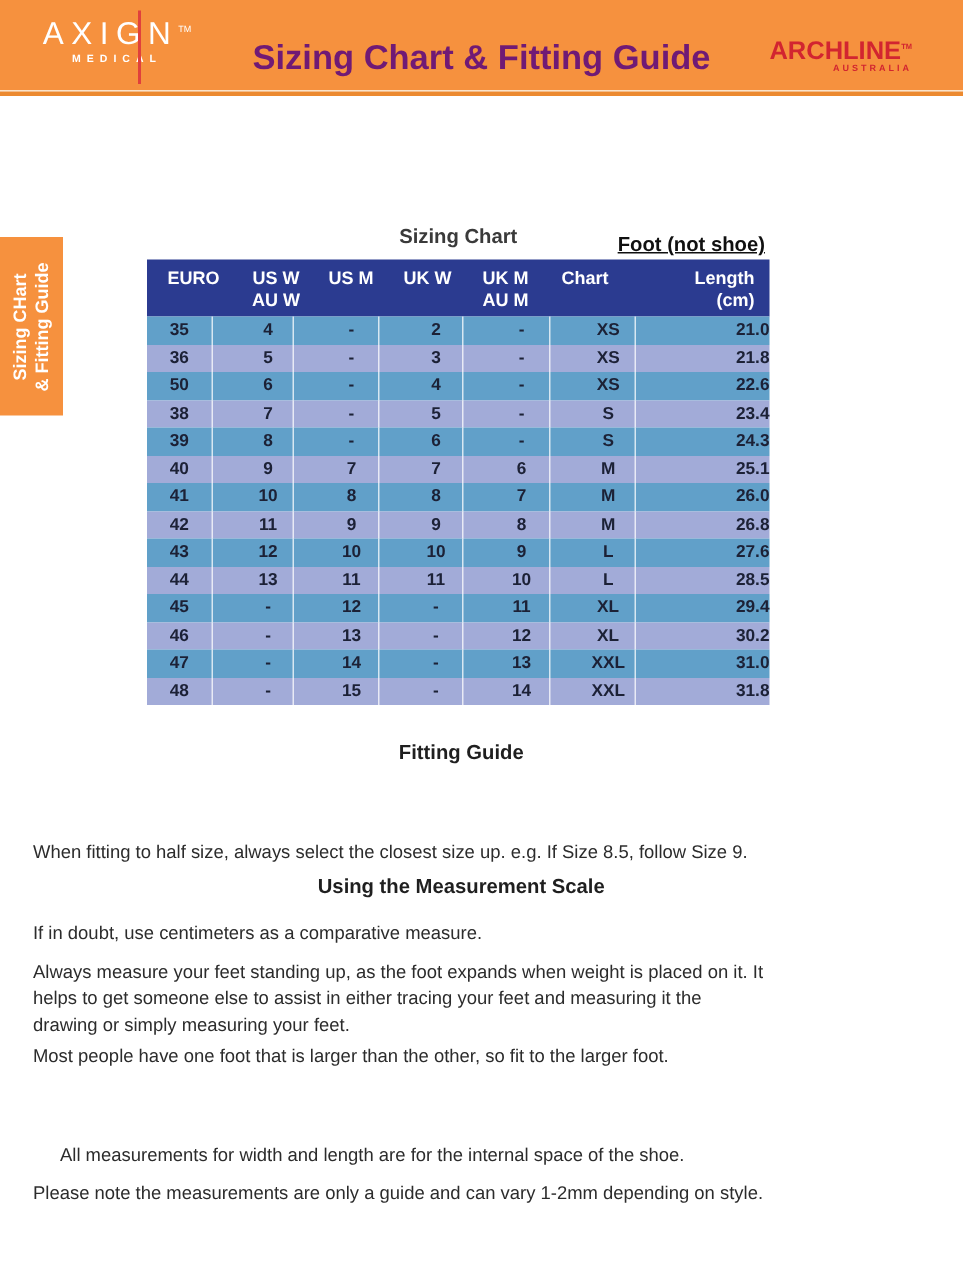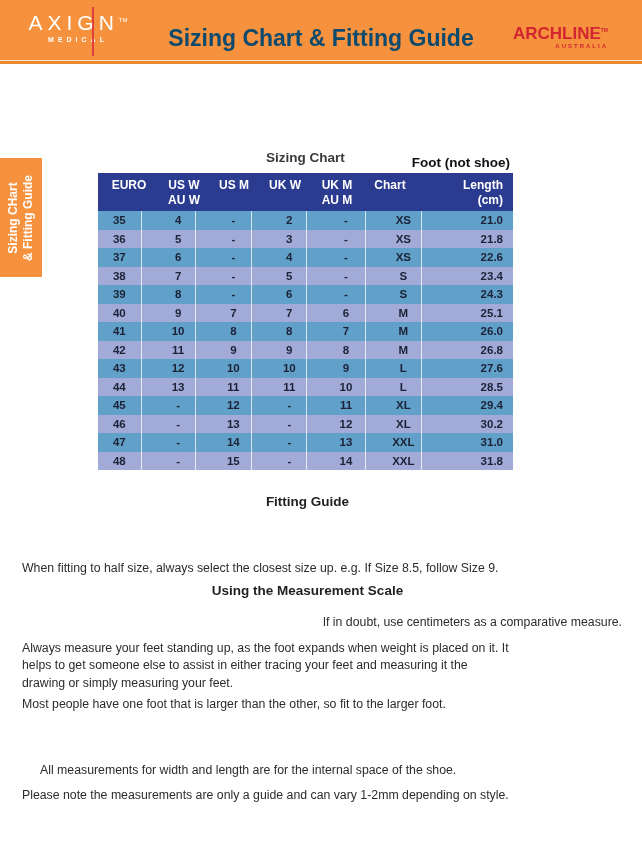--- a/index.html
+++ b/index.html
@@ -11,66 +11,66 @@
   .banner-gap{position:absolute;left:0;top:60px;width:642px;height:1px;background:#FBE3C9;}
   .banner-rule{position:absolute;left:0;top:61px;width:642px;height:3px;background:#EC8A30;}
 
   .axign{position:absolute;left:26px;top:11px;width:104px;text-align:center;color:#ffffff;}
   .axign-name{font-size:21px;letter-spacing:5px;font-weight:400;line-height:1.1;}
   .axign-tm{font-size:6px;vertical-align:super;letter-spacing:0;}
   .axign-line{position:absolute;left:66px;top:-4px;width:2px;height:49px;background:#E0403C;}
   .axign-sub{font-size:7px;letter-spacing:4px;font-weight:700;margin-top:2px;}
 
   .banner-title{position:absolute;left:0;top:25px;width:642px;margin:0;text-align:center;
-                font-size:23px;font-weight:700;color:#0c4a6e;}
+                font-size:23px;font-weight:700;color:#701a75;}
 
   .archline{position:absolute;left:500px;top:25px;width:108px;text-align:right;color:#D22530;}
   .arch-name{font-size:17px;font-weight:700;line-height:1;}
   .arch-tm{font-size:5px;vertical-align:super;}
   .arch-sub{font-size:6px;font-weight:700;letter-spacing:2px;margin-top:1px;}
 
   
   .side-tab{position:absolute;left:0;top:158px;width:42px;height:119px;background:#F6913E;}
   .side-tab-text{position:absolute;left:50%;top:50%;
                  transform:translate(-50%,-50%) rotate(-90deg);
                  color:#ffffff;font-weight:700;font-size:12px;line-height:1.25;
                  text-align:center;white-space:nowrap;}
 
   
   .chart-heading{position:absolute;left:98px;top:150px;width:415px;text-align:center;
                  font-size:13.5px;font-weight:700;color:#3a3a3a;}
   .foot-note{position:absolute;left:330px;top:155px;width:180px;text-align:right;
-             font-size:13.5px;font-weight:700;color:#101010;}
+             font-size:13.5px;font-weight:700;color:#101010;text-decoration:underline;}
 
   
   .table{position:absolute;left:98px;top:173px;width:415px;}
   .thead{display:flex;background:#2B3B90;color:#ffffff;height:38px;box-sizing:border-box;
          padding-top:5px;}
   .hc{font-weight:700;font-size:12px;text-align:center;line-height:15px;box-sizing:border-box;}
   .trow{display:flex;height:18.5px;gap:20px;}
   .trow.odd{background:#61A0C9;}
   .trow.even{background:#A2ABD8;}
   .tc{font-weight:700;font-size:11.5px;color:#1c2136;box-sizing:border-box;
       display:flex;align-items:center;justify-content:center;
       border-right:1px solid rgba(255,255,255,0.75);}
   .col0{width:62px;} .col1{width:48px;} .col2{width:52px;} .col3{width:50px;}
   .col4{width:54px;} .col5{width:52px;}
   .col6{width:97px;border-right:none;}
   .hc.col6{text-align:right;padding-right:10px;}
-  .tc.col6{justify-content:flex-end;padding-right:10px;}
+  .tc.col6{justify-content:flex-end;padding-right:0;}
 
   
   .h2{position:absolute;left:0;width:615px;text-align:center;font-size:13.5px;
       font-weight:700;color:#1f1f1f;margin:0;}
   .fg{top:494px;}
   .ms{top:583px;}
   .para{position:absolute;left:22px;margin:0;font-size:12.3px;line-height:1.42;color:#2c2c2c;}
   .p1{top:520px;width:600px;}
   .p2{top:560px;width:600px;}
-  .p3{top:614px;width:600px;text-align:right;}
+  .p3{top:614px;width:600px;}
   .p4{top:640px;width:492px;}
   .p5{top:696px;width:600px;}
   .p6{top:762px;width:520px;margin-left:18px;}
   .p7{top:787px;width:560px;}
 
   
   .foot-diagram{position:absolute;left:482px;top:645px;width:100px;height:155px;}
 </style>
 </head>
 <body>
@@ -142,21 +142,21 @@
         <div class="trow even">
           <div class="tc col0">36</div>
           <div class="tc col1">5</div>
           <div class="tc col2">-</div>
           <div class="tc col3">3</div>
           <div class="tc col4">-</div>
           <div class="tc col5">XS</div>
           <div class="tc col6">21.8</div>
         </div>
         <div class="trow odd">
-          <div class="tc col0">37</div>
+          <div class="tc col0">50</div>
           <div class="tc col1">6</div>
           <div class="tc col2">-</div>
           <div class="tc col3">4</div>
           <div class="tc col4">-</div>
           <div class="tc col5">XS</div>
           <div class="tc col6">22.6</div>
         </div>
         <div class="trow even">
           <div class="tc col0">38</div>
           <div class="tc col1">7</div>

